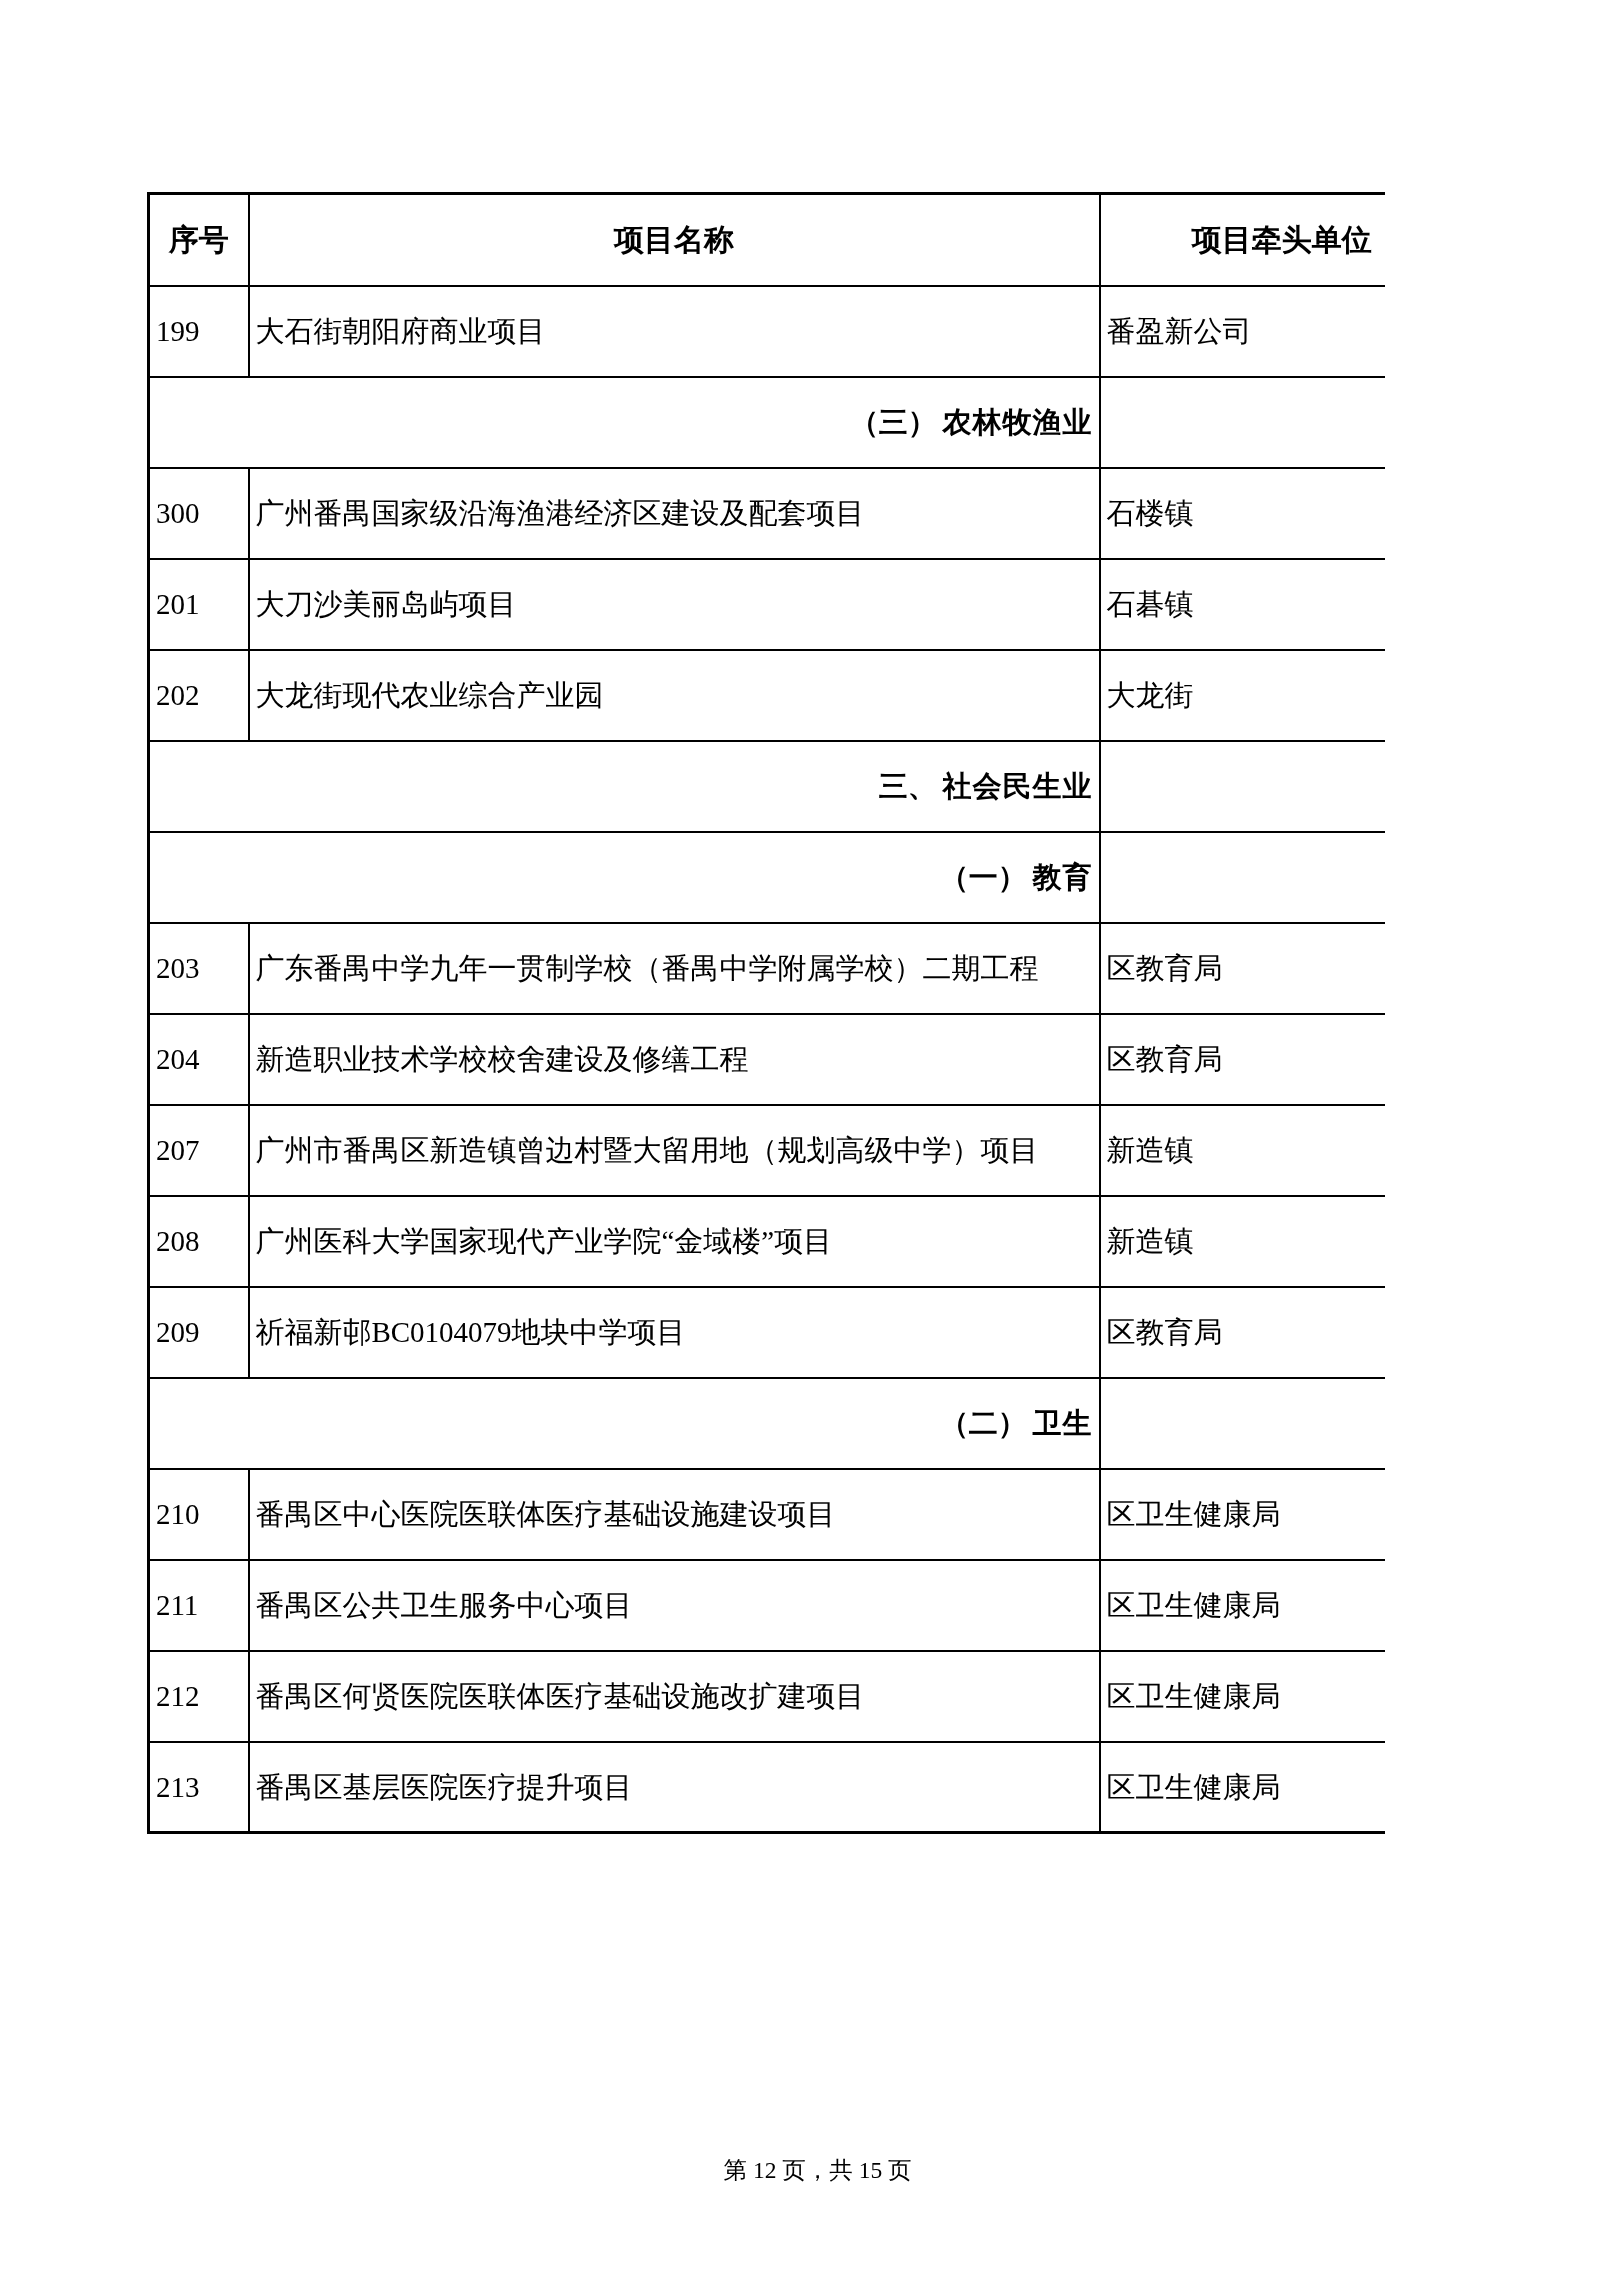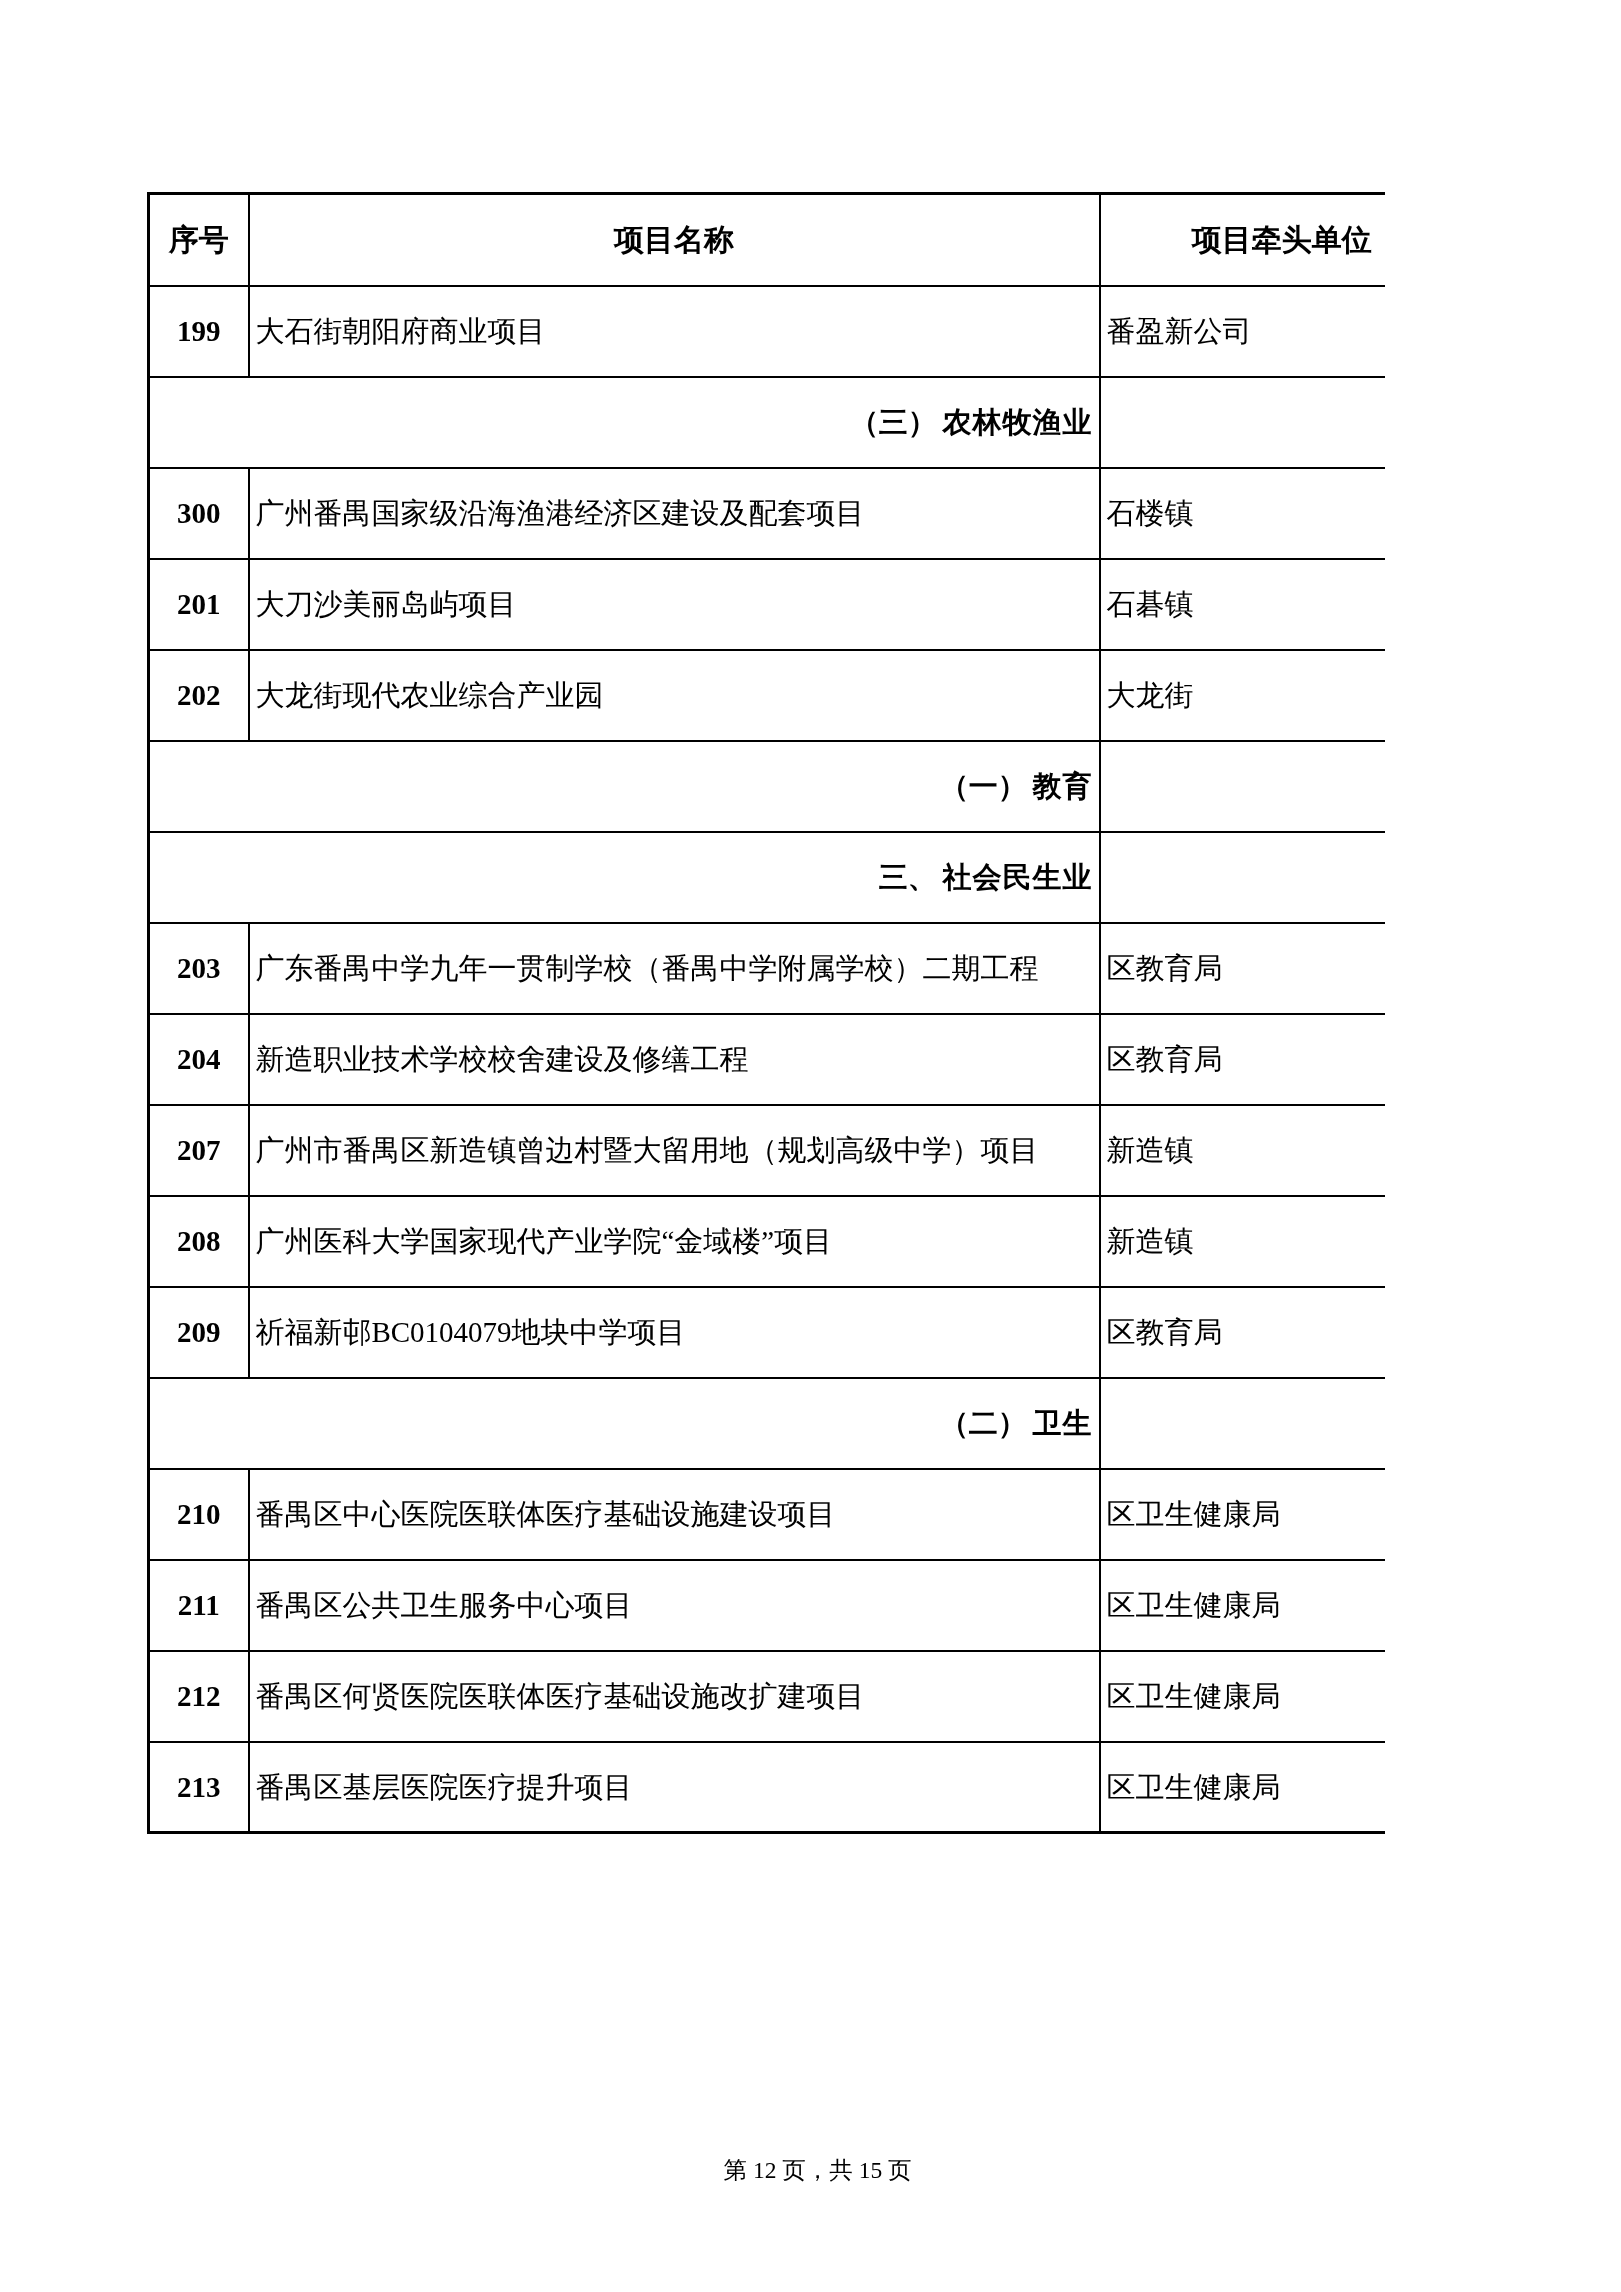--- a/index.html
+++ b/index.html
@@ -40,23 +40,22 @@
   }
   table.projects tr { height: 91px; }
   table.projects thead tr { height: 92px; }
   table.projects th {
     font-size: 30px;
     font-weight: bold;
     text-align: center;
     padding: 0 3.9px;
   }
   td.no-cell {
-    text-align: center;
+    text-align: left;
     padding: 3.9px 2px;
-    font-weight: bold;
   }
   td.name-cell {
     text-align: left;
     padding-left: 8.8px;
     padding-right: 4.9px;
   }
   td.unit-cell {
     text-align: left;
     padding-left: 9.8px;
   }
@@ -122,25 +121,25 @@
           <td class="no-cell">201</td>
           <td class="name-cell">大刀沙美丽岛屿项目</td>
           <td class="unit-cell">石碁镇</td>
         </tr>
         <tr>
           <td class="no-cell">202</td>
           <td class="name-cell">大龙街现代农业综合产业园</td>
           <td class="unit-cell">大龙街</td>
         </tr>
         <tr>
-          <td colspan="2" class="section-cell"><span class="sec-prefix">（一）</span><span class="sec-title">教育</span></td>
+          <td colspan="2" class="section-cell"><span class="sec-prefix">三、</span><span class="sec-title">社会民生业</span></td>
           <td class="unit-cell"></td>
         </tr>
         <tr>
-          <td colspan="2" class="section-cell"><span class="sec-prefix">三、</span><span class="sec-title">社会民生业</span></td>
+          <td colspan="2" class="section-cell"><span class="sec-prefix">（一）</span><span class="sec-title">教育</span></td>
           <td class="unit-cell"></td>
         </tr>
         <tr>
           <td class="no-cell">203</td>
           <td class="name-cell">广东番禺中学九年一贯制学校（番禺中学附属学校）二期工程</td>
           <td class="unit-cell">区教育局</td>
         </tr>
         <tr>
           <td class="no-cell">204</td>
           <td class="name-cell">新造职业技术学校校舍建设及修缮工程</td>

